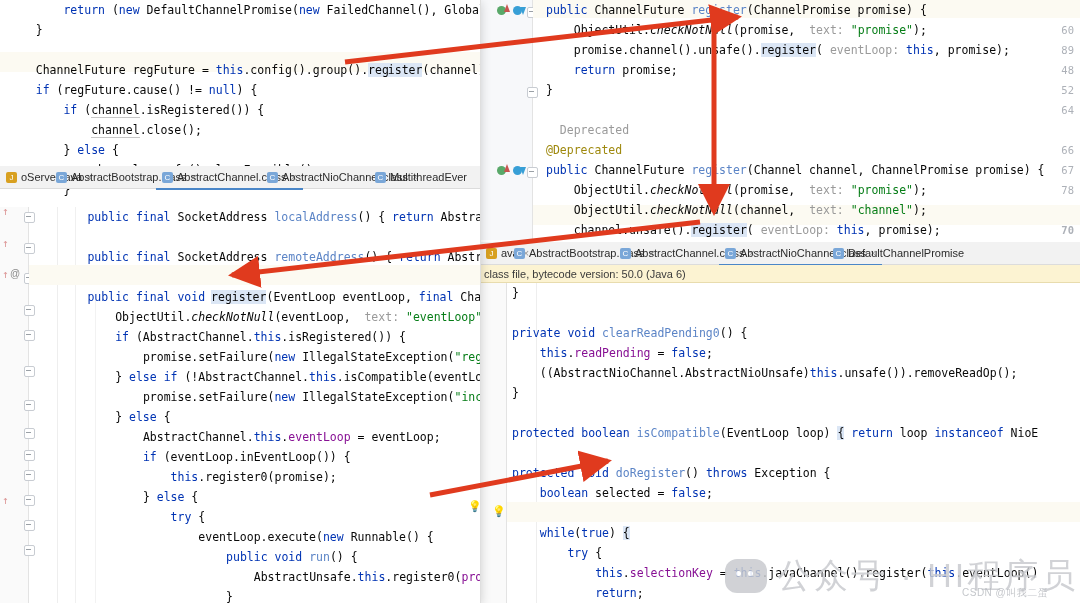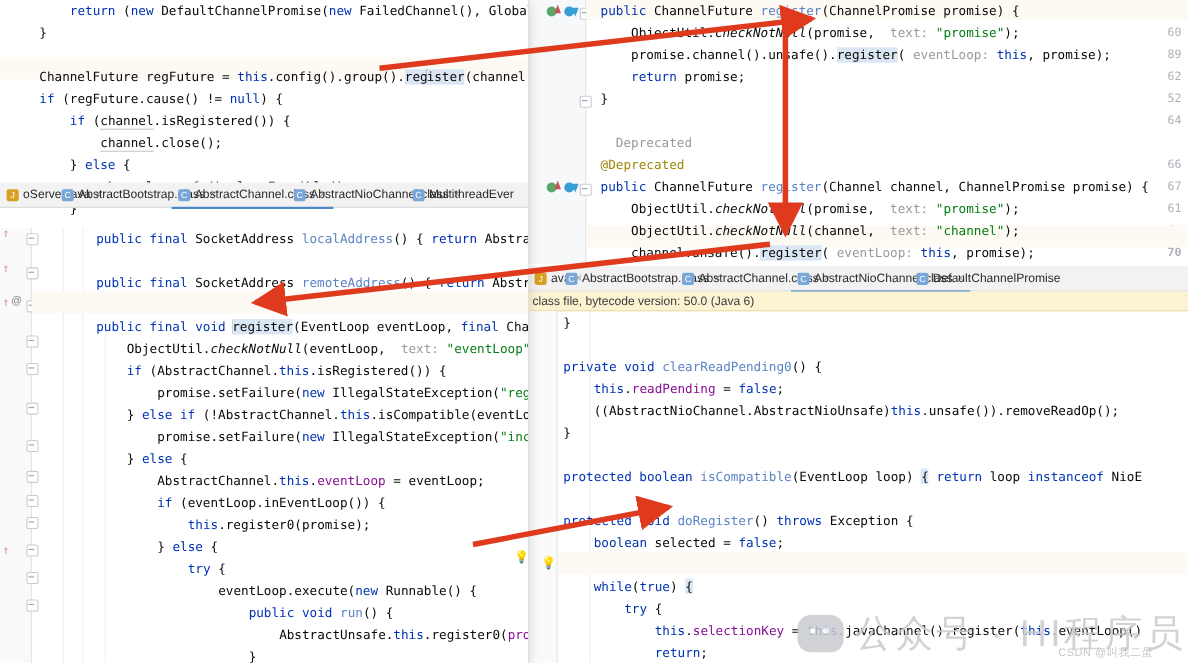--- a/index.html
+++ b/index.html
@@ -75,26 +75,26 @@
 <body>
 
 <div class="panel" style="left:480px;top:0;width:600px;height:603px;">
 
   <div class="gutter" style="left:0;top:0;width:52px;height:240px;"></div>
   <div class="divider" style="left:52px;top:0;width:1px;height:240px;"></div>
   <div id="back-gutter-nums">
       <div class="gutter-line" style="top: 4px; width: 40px;">59</div>
       <div class="gutter-line" style="top: 24px; width: 40px;">60</div>
       <div class="gutter-line" style="top: 44px; width: 40px;">89</div>
-      <div class="gutter-line" style="top: 64px; width: 40px;">62</div>
+      <div class="gutter-line" style="top: 64px; width: 40px;">48</div>
       <div class="gutter-line" style="top: 84px; width: 40px;">52</div>
       <div class="gutter-line" style="top: 104px; width: 40px;">64</div>
       <div class="gutter-line" style="top: 144px; width: 40px;">66</div>
       <div class="gutter-line" style="top: 164px; width: 40px;">67</div>
-      <div class="gutter-line" style="top: 184px; width: 40px;">61</div>
+      <div class="gutter-line" style="top: 184px; width: 40px;">78</div>
       <div class="gutter-line" style="top: 204px; width: 40px;">69</div>
       <div class="gutter-line" style="top: 224px; width: 40px; font-weight: bold;">70</div>
       <div class="gutter-line" style="top: 244px; width: 40px;">71</div>
     </div>
 
   <div class="mark-run" style="left:17px;top:6px;"></div>
   <div class="mark-impl" style="left:33px;top:6px;"></div>
   <div class="fold" style="left:47px;top:7px;"></div>
   <div class="fold" style="left:47px;top:87px;"></div>
   <div class="mark-run" style="left:17px;top:166px;"></div>

